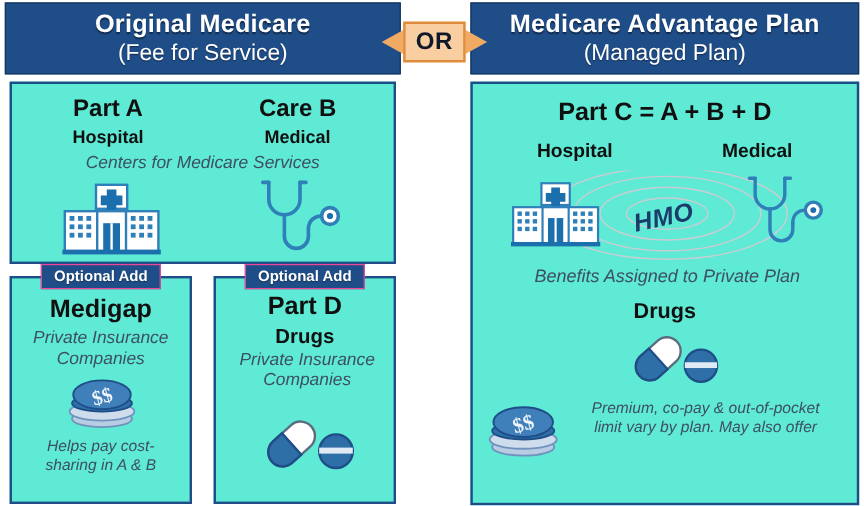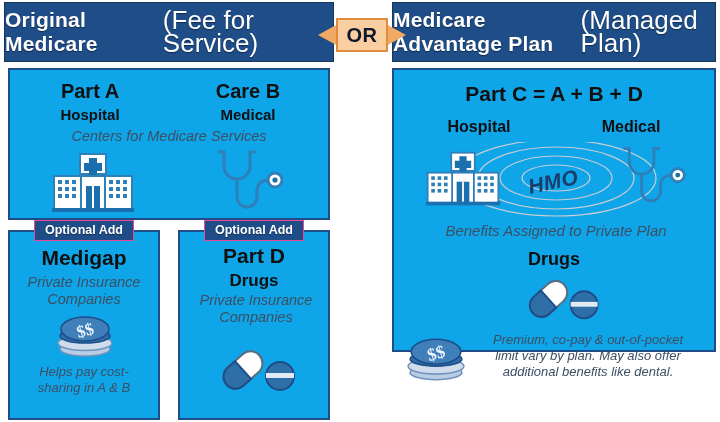--- a/index.html
+++ b/index.html
@@ -15,39 +15,39 @@
   .panel{position:absolute;box-sizing:border-box;}
   #left-panel{left:4px;top:2px;width:330px;height:418px;}
   #right-panel{left:392px;top:2px;width:324px;height:418px;}
 
   .hdr{
     position:absolute;left:0;top:0;width:100%;height:60px;
     box-sizing:border-box;
     background:#1e4d88;
     border:1px solid #13365f;
     color:#ffffff;
-    display:flex;flex-direction:row;align-items:center;justify-content:center;
+    display:flex;flex-direction:column;align-items:center;justify-content:center;
     text-shadow:0 1px 1px rgba(0,0,0,.45);
   }
   .hdr .l1{font-size:21px;font-weight:bold;letter-spacing:.2px;line-height:24px;}
-  .hdr .l2{font-size:26px;font-weight:normal;line-height:23px;}
+  .hdr .l2{font-size:19px;font-weight:normal;line-height:23px;}
 
   .obox{
     position:absolute;box-sizing:border-box;
-    background:#0ea5e9;
+    background:#5eead4;
     border:2px solid #1e4d88;
   }
 
   
   #ab-box{left:4px;top:66px;width:322px;height:152px;}
   #medigap-box{left:4px;top:228px;width:152px;height:190px;}
   #partd-box{left:174px;top:228px;width:152px;height:190px;}
 
   
-  #c-box{left:0px;top:66px;width:324px;height:284px;}
+  #c-box{left:0px;top:66px;width:324px;height:353px;}
 
   .opt-tab{
     position:absolute;top:-12px;left:50%;transform:translateX(-50%);
     background:#1e4d88;border:1px solid #ec4899;
     color:#fff;font-size:12.5px;font-weight:bold;
     padding:2px 10px 3px;white-space:nowrap;
     text-shadow:0 1px 1px rgba(0,0,0,.4);
   }
 
   
@@ -334,18 +334,17 @@
           <ellipse cx="29" cy="29" rx="27" ry="7.5" fill="#cfdcec" stroke="#6f93bd" stroke-width="1.5"></ellipse>
           <ellipse cx="29" cy="22" rx="25" ry="7" fill="#2f6fa8" stroke="#1e4d88" stroke-width="1.5"></ellipse>
           <ellipse cx="29" cy="15" rx="24" ry="12" fill="#3f7fba" stroke="#1e4d88" stroke-width="1.5"></ellipse>
           <text x="29" y="22" font-family="Liberation Serif, serif" font-size="17" font-weight="bold" fill="#eef4fa" text-anchor="middle" transform="rotate(-16 29 16)">$$</text>
         </svg>
       </div>
 
       <div class="abs t-ital-sm" id="pc-note">
         <span>Premium, co-pay &amp; out-of-pocket</span><br>
         <span>limit vary by plan.  May also offer</span><br>
-        <span>additional benefits like dental.</span>
       </div>
     </div>
   </div>
 
 </div>
 
 </body></html>

